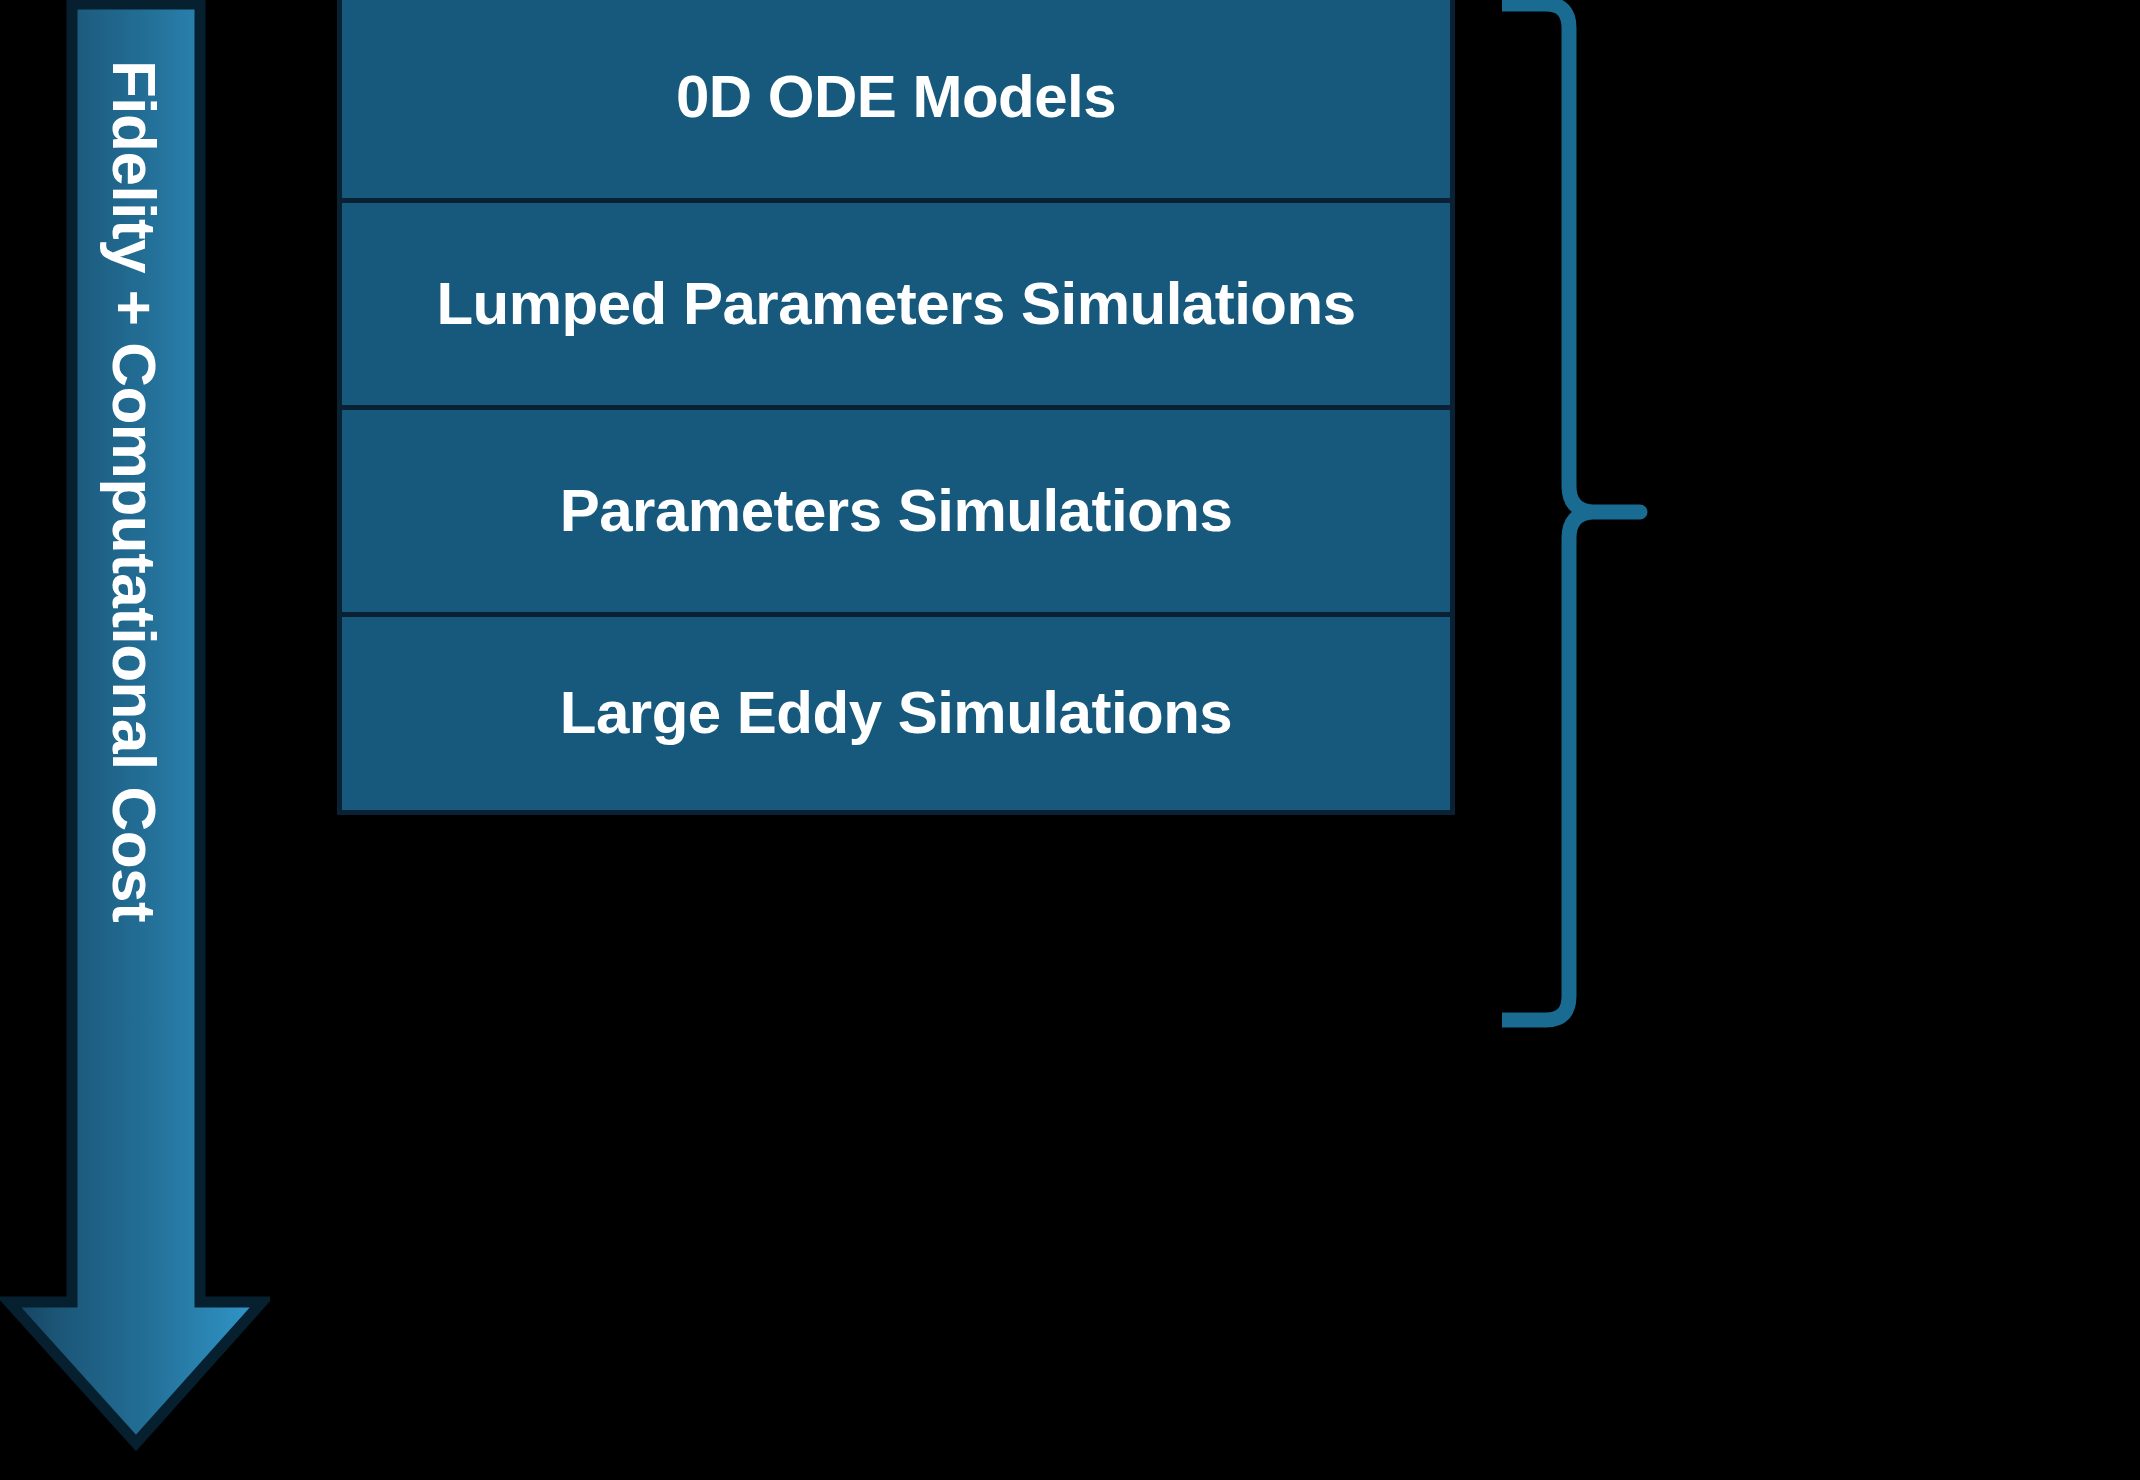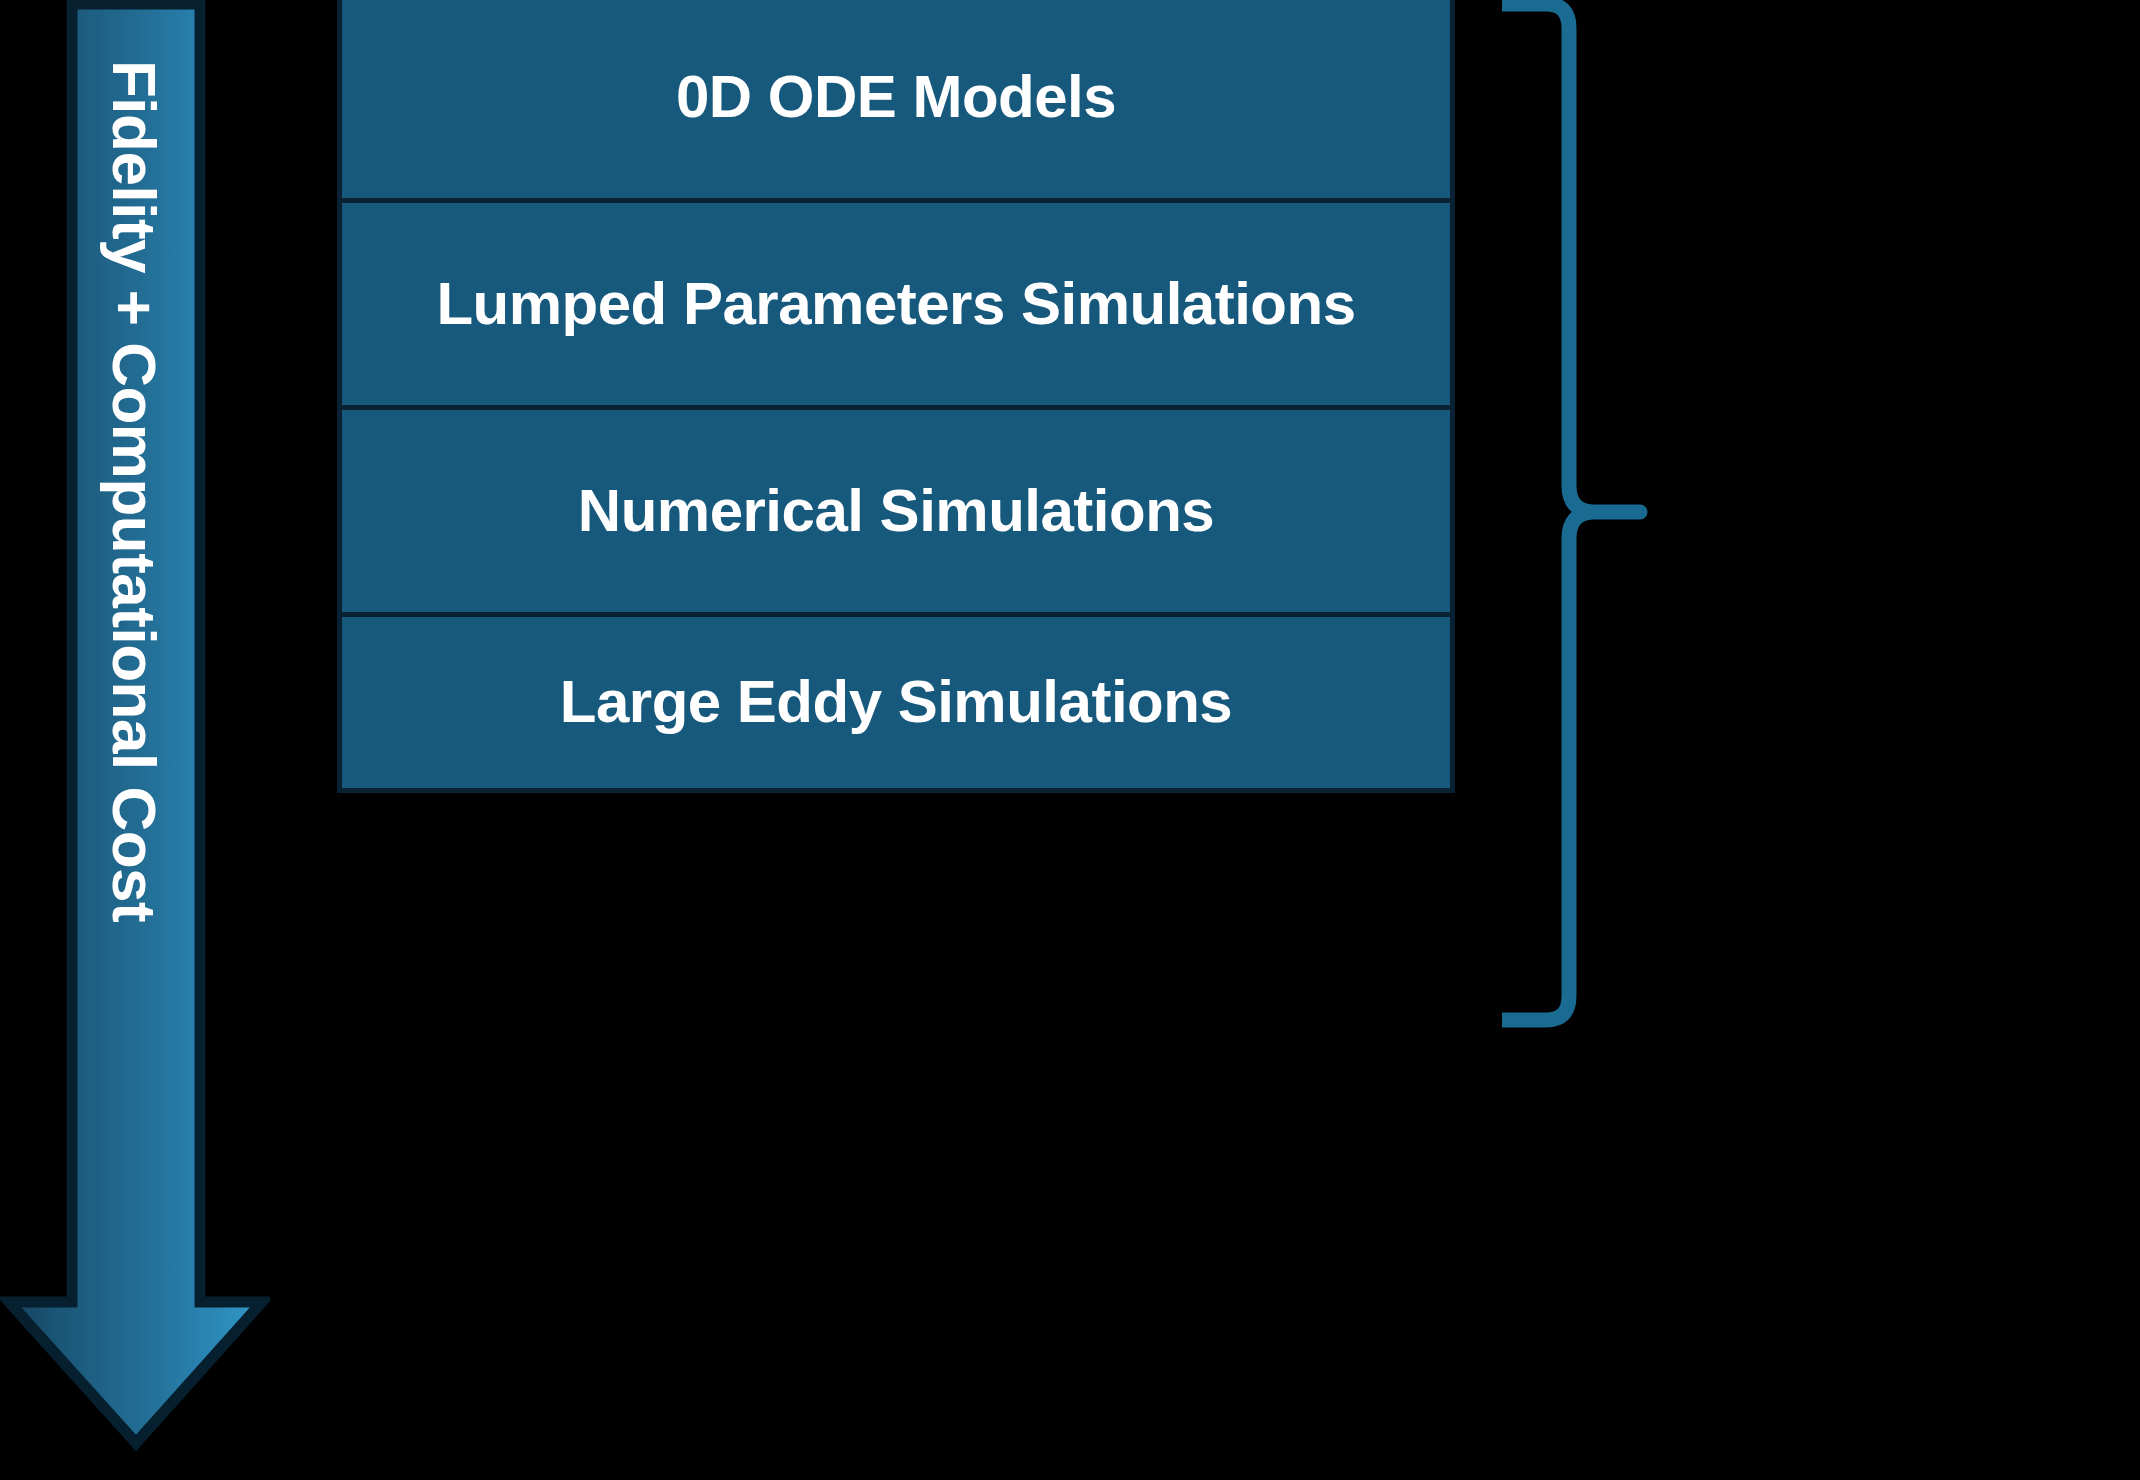--- a/index.html
+++ b/index.html
@@ -71,21 +71,21 @@
     justify-content: center;
     text-align: center;
     color: #FFFFFF;
     font-size: 60px;
     font-weight: 600;
     line-height: 1.17;
     letter-spacing: -0.5px;
     padding: 0 14px;
   }
   .method-box.h1 { height: 212px; }
-  .method-box.h2 { height: 181px; }
+  .method-box.h2 { height: 203px; }
 
   
   #group-brace {
     position: absolute;
     left: 1480px;
     top: -8px;
     width: 200px;
     height: 1060px;
   }
   #group-brace svg {
@@ -110,21 +110,21 @@
         </linearGradient>
       </defs>
       <polygon points="72,4 200,4 200,1302 262,1302 136,1443 9,1302 72,1302" fill="url(#arrowGrad)" stroke="#07202F" stroke-width="11" stroke-linejoin="miter"></polygon>
     </svg>
     <div id="arrow-label">Fidelity + Computational Cost</div>
   </div>
 
   <div id="method-stack">
     <div class="method-box h1">0D ODE Models</div>
     <div class="method-box h1">Lumped Parameters Simulations</div>
-    <div class="method-box h1">Numerical Simulations</div>
+    <div class="method-box h1">Parameters Simulations</div>
     <div class="method-box h2">Large Eddy Simulations</div>
   </div>
 
   <div id="group-brace">
     <svg viewBox="0 0 200 1060" xmlns="http://www.w3.org/2000/svg">
       <path d="M 22 12
                L 66 12
                Q 89 12 89 36
                L 89 494
                Q 89 518 112 520

